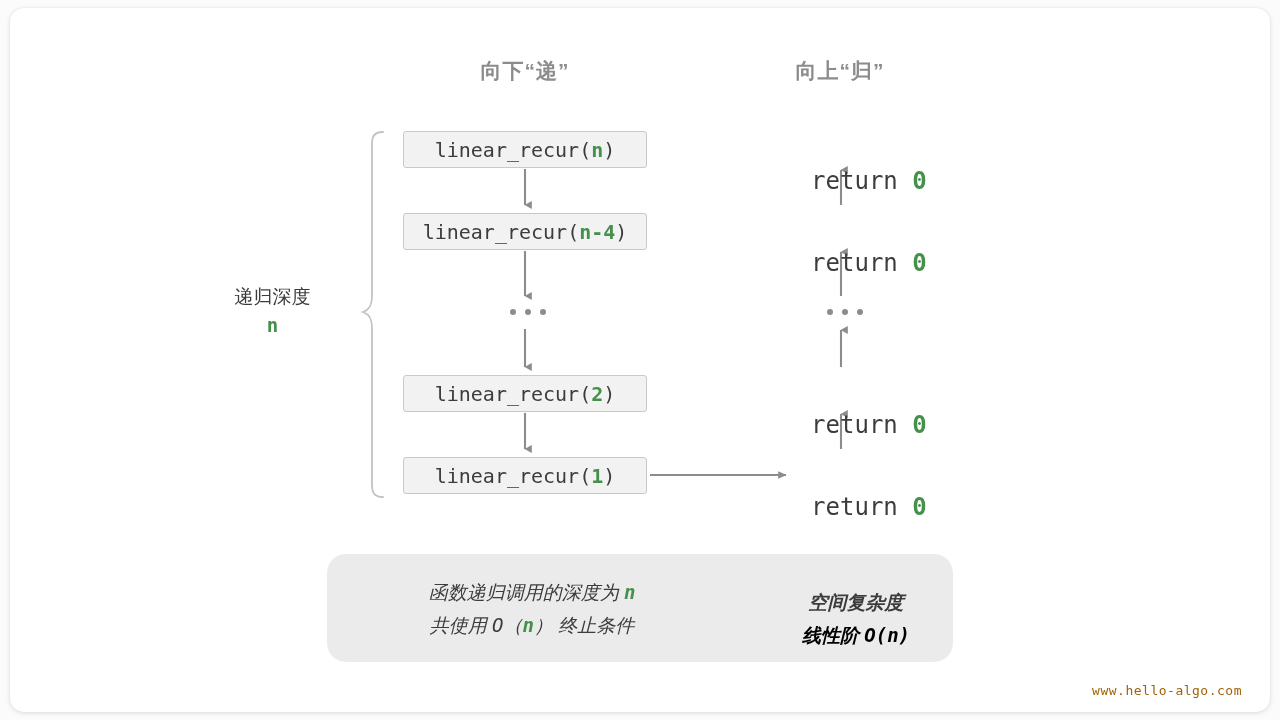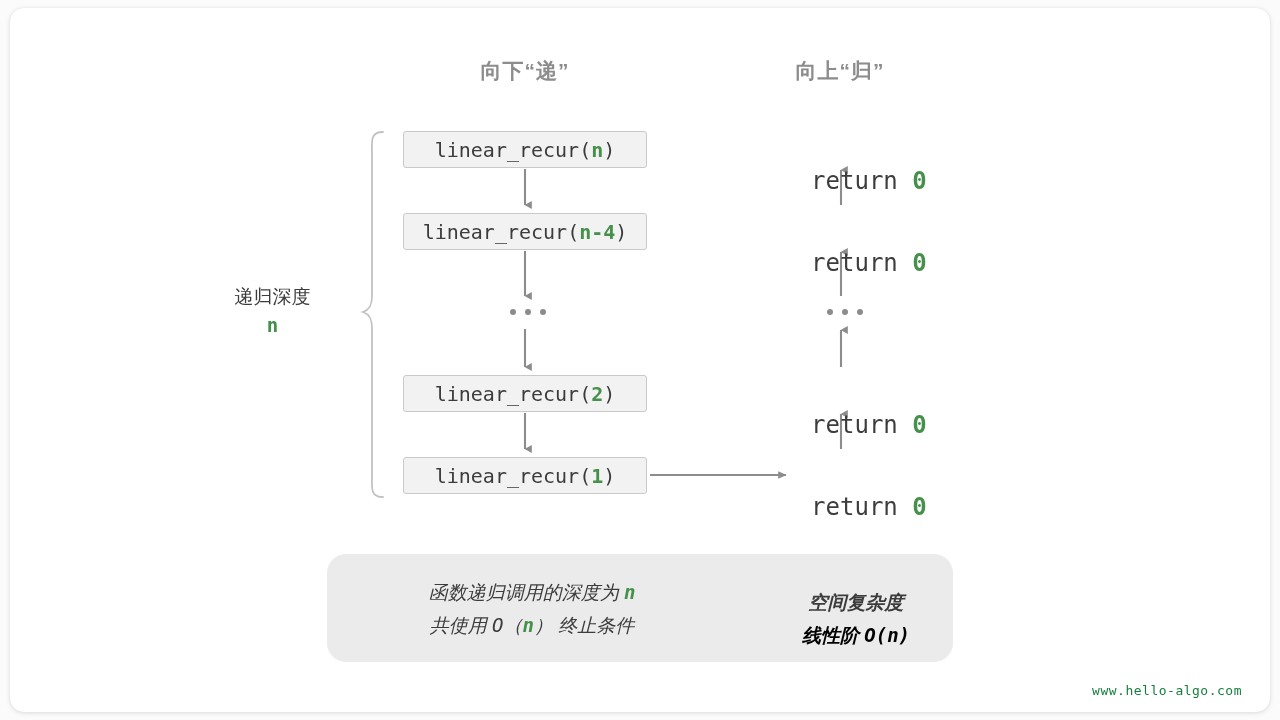--- a/index.html
+++ b/index.html
@@ -180,21 +180,21 @@
     font-family: "DejaVu Sans Mono", "Liberation Mono", monospace;
   }
 
   
   #watermark {
     position: absolute;
     right: 38px;
     bottom: 22px;
     font-family: "DejaVu Sans Mono", "Liberation Mono", monospace;
     font-size: 13px;
-    color: #15803d;
+    color: #a16207;
     letter-spacing: 0.5px;
   }
 
   svg.layer {
     position: absolute;
     left: 0;
     top: 0;
     width: 1280px;
     height: 720px;
     pointer-events: none;

